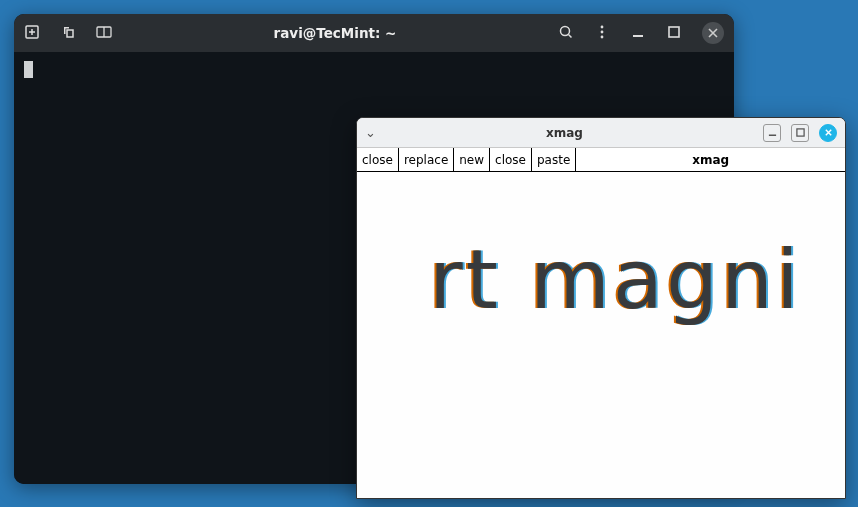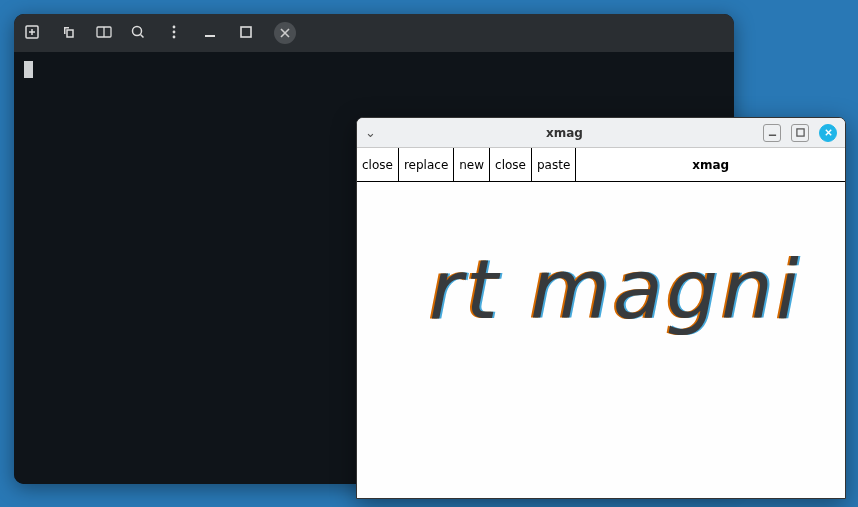--- a/index.html
+++ b/index.html
@@ -92,21 +92,21 @@
   .xmag-caret { font-size: 13px; color:#555; cursor:pointer; }
   .xmag-title { flex: 1; text-align: center; font-weight: 600; }
   .xmag-wbtn { width:18px; height:18px; margin-left:10px; display:flex;
                align-items:center; justify-content:center; cursor:pointer;
                border:1px solid #999; border-radius:3px; }
   .xmag-wbtn.close { background:#1fb5e8; border-color:#1fb5e8; border-radius:50%; width:18px; height:18px;}
   .xmag-wbtn.close svg { fill:#fff; width:9px; height:9px;}
   .xmag-wbtn svg { width:9px; height:9px; fill:#555; }
 
   .xmag-toolbar {
-    height: 34px;
+    height: 24px;
     display: flex;
     align-items: stretch;
     font-family: "DejaVu Sans","Liberation Sans",sans-serif;
     font-size: 12px;
     color:#000;
   }
   .xmag-btn {
     padding: 1px 5px;
     border-right: 1px solid #000;
     cursor: pointer;
@@ -135,21 +135,20 @@
     font-family: "DejaVu Sans","Liberation Sans",sans-serif;
     font-size: 82px;
     font-weight: 500;
     letter-spacing: 3px;
     color: #3a3d40;
     text-shadow:
       -2px 0 0 #d06a00,
        2px 0 0 #4aa8d8;
     image-rendering: pixelated;
     filter: contrast(1.05);
-    font-style: italic;
   }
   
   .mag-wrap {
     transform: scale(1);
   }
 </style>
 </head>
 <body>
 
 <div class="terminal">
@@ -167,20 +166,21 @@
             <rect x="7" y="6" width="6" height="7" fill="none" stroke="#ddd" stroke-width="1.5"></rect>
           </svg>
       </span>
       <span>
         <svg class="tb-icon" viewBox="0 0 16 16">
             <rect x="1" y="3" width="14" height="10" rx="1" fill="none" stroke="#ddd" stroke-width="1.3"></rect>
             <path d="M8 3v10" stroke="#ddd" stroke-width="1.3"></path>
           </svg>
       </span>
     </div>
+    <div class="tb-title">ravi@TecMint: ~</div>
     <div class="tb-right">
       <span>
         <svg class="tb-icon" viewBox="0 0 16 16">
             <circle cx="7" cy="7" r="4.5" fill="none" stroke="#ddd" stroke-width="1.5"></circle>
             <path d="M10.5 10.5l3 3" stroke="#ddd" stroke-width="1.5"></path>
           </svg>
       </span>
       <span>
         <svg class="tb-icon" viewBox="0 0 16 16">
             <circle cx="8" cy="3" r="1.4" fill="#ddd"></circle>

